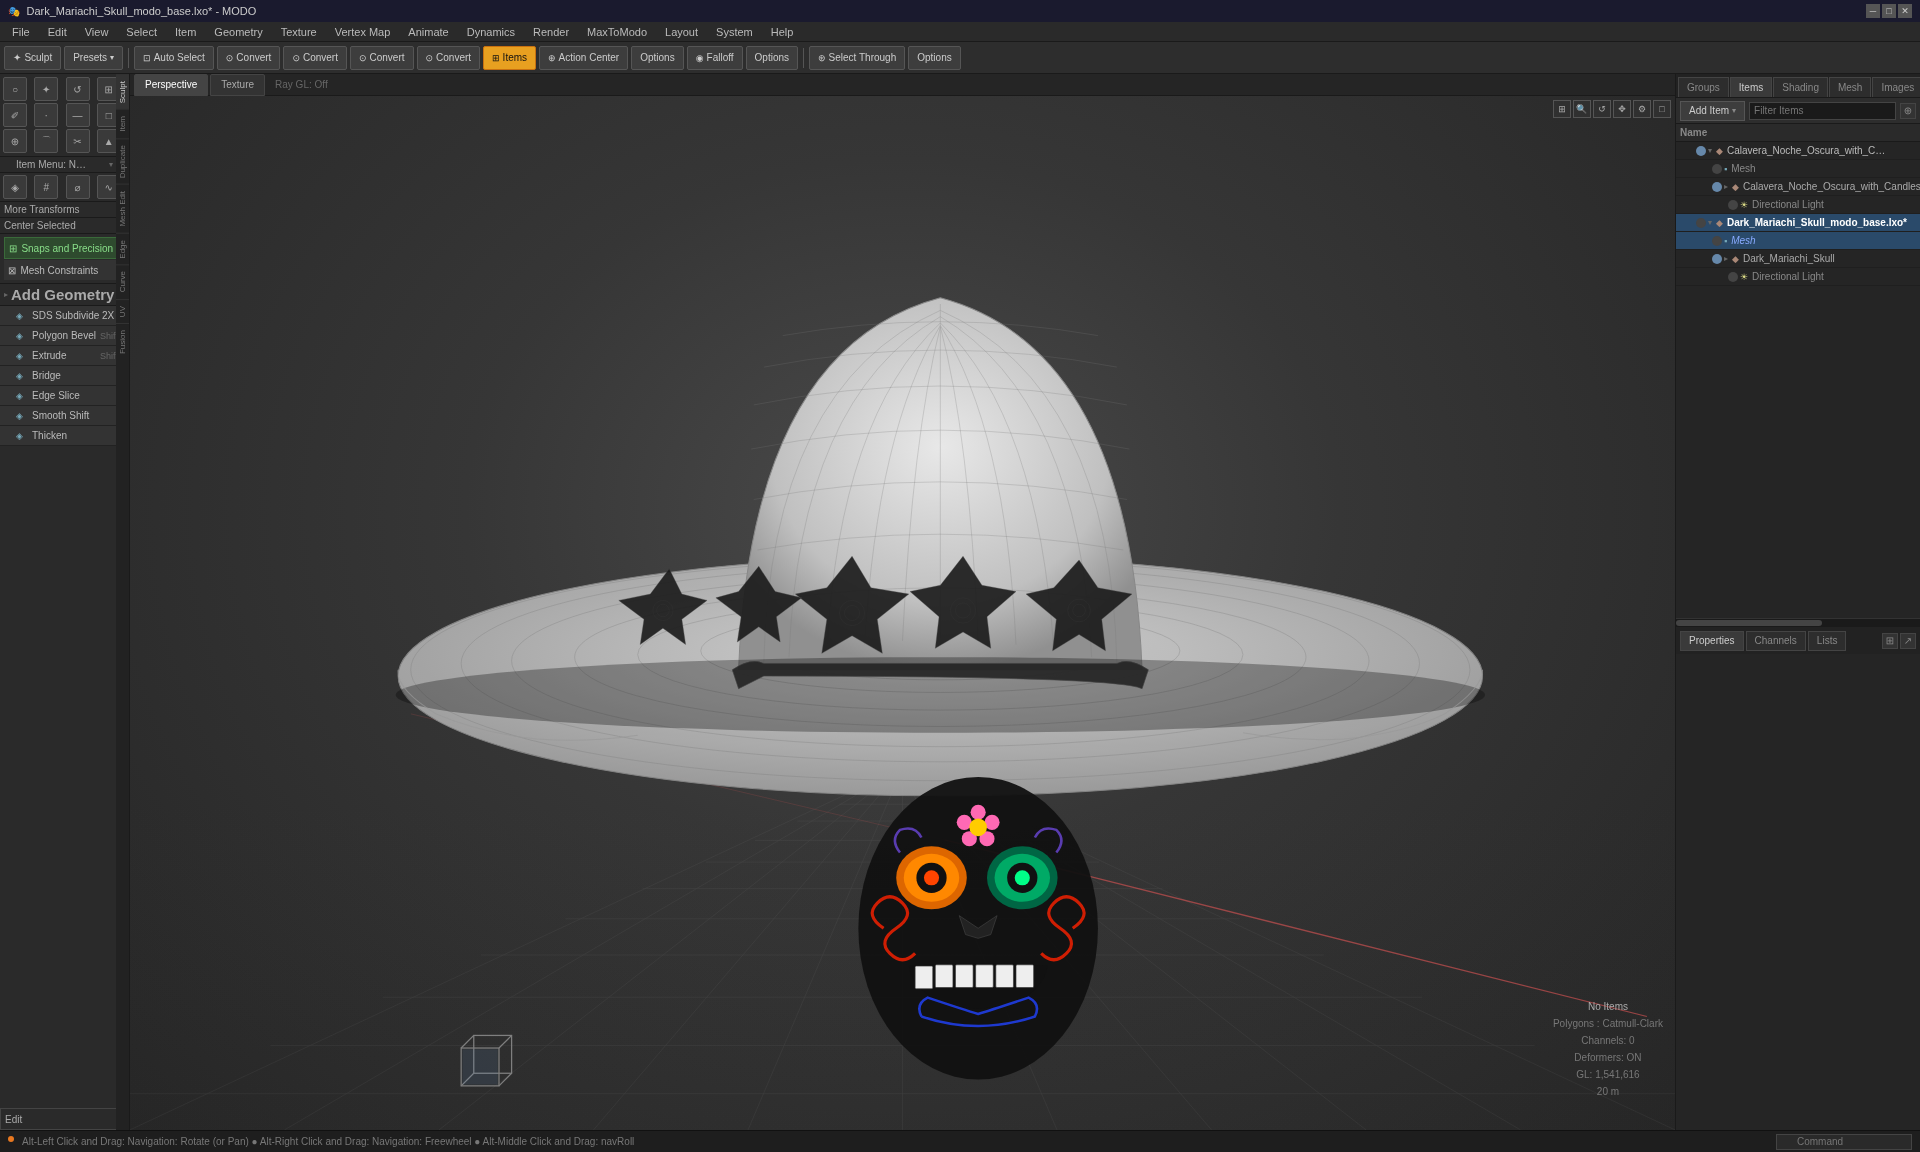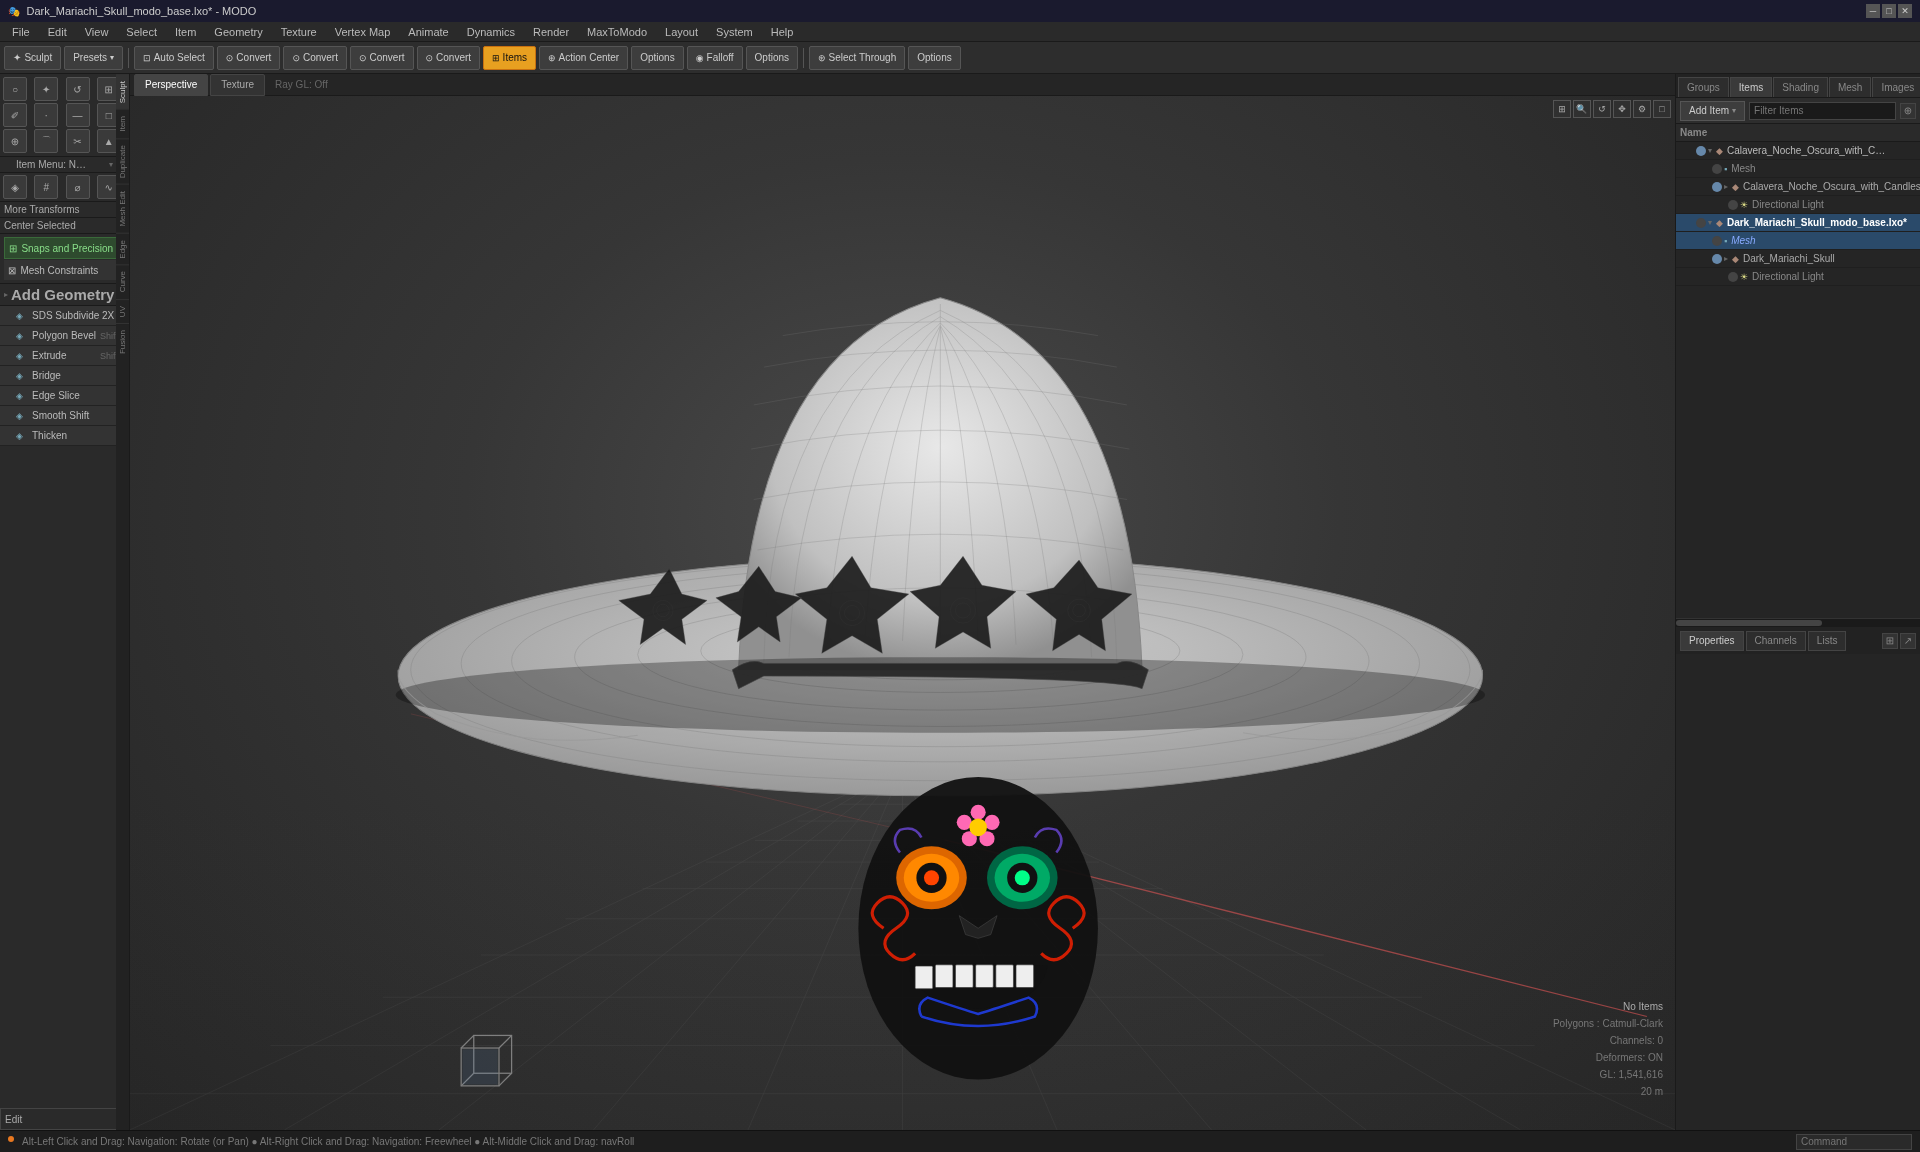--- a/index.html
+++ b/index.html
@@ -905,21 +905,21 @@
 
       <div id="viewport-controls" style="position:absolute;top:4px;right:4px;display:flex;gap:2px;">
         <button class="vp-ctrl-btn" title="Fit">⊞</button>
         <button class="vp-ctrl-btn" title="Zoom">🔍</button>
         <button class="vp-ctrl-btn" title="Rotate">↺</button>
         <button class="vp-ctrl-btn" title="Pan">✥</button>
         <button class="vp-ctrl-btn" title="Settings">⚙</button>
         <button class="vp-ctrl-btn" title="Maximize">□</button>
       </div>
 
-      <div id="viewport-status" style="position:absolute;bottom:30px;right:12px;text-align:right;font-size:10px;color:#777;line-height:1.7;">
+      <div id="viewport-status" style="position:absolute;bottom:30px;right:12px;text-align:center;font-size:10px;color:#777;line-height:1.7;">
         <div style="color:#aaa;">No Items</div>
         <div>Polygons : Catmull-Clark</div>
         <div>Channels: 0</div>
         <div>Deformers: ON</div>
         <div>GL: 1,541,616</div>
         <div>20 m</div>
       </div>
 
     </div>
   </div>
@@ -1024,14 +1024,14 @@
 
   </div>
 
 </div>
 
 <div id="status-bar" style="height:22px;background:#1e1e1e;display:flex;align-items:center;justify-content:space-between;padding:0 8px;font-size:10px;color:#777;border-top:1px solid #111;">
   <div style="display:flex;align-items:flex-start;gap:4px;">
     <span class="status-dot orange"></span>
     <span>Alt-Left Click and Drag: Navigation: Rotate (or Pan) ● Alt-Right Click and Drag: Navigation: Freewheel ● Alt-Middle Click and Drag: navRoll</span>
   </div>
-  <input class="command-input" type="text" id="command-input" style="background: rgb(42, 42, 42); border: 1px solid rgb(68, 68, 68); color: rgb(204, 204, 204); height: 16px; width: 116px; font-size: 10px; padding: 0px 4px;" placeholder="Command">
+  <input class="command-input" type="text" id="command-input" style="background: rgb(42, 42, 42); border: 1px solid rgb(68, 68, 68); color: rgb(204, 204, 204); height: 16px; width: 136px; font-size: 10px; padding: 0px 20px;" placeholder="Command">
 </div>
 
 </body></html>

